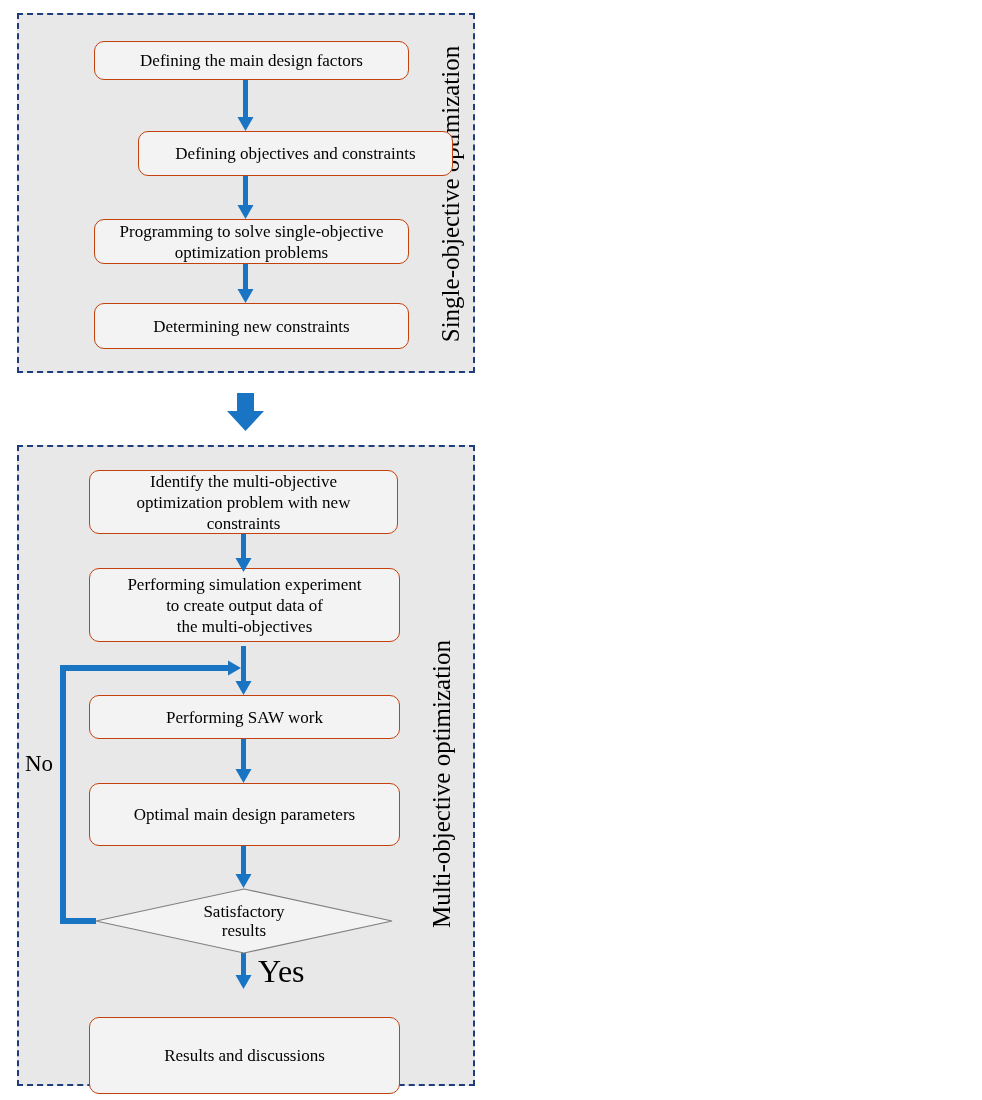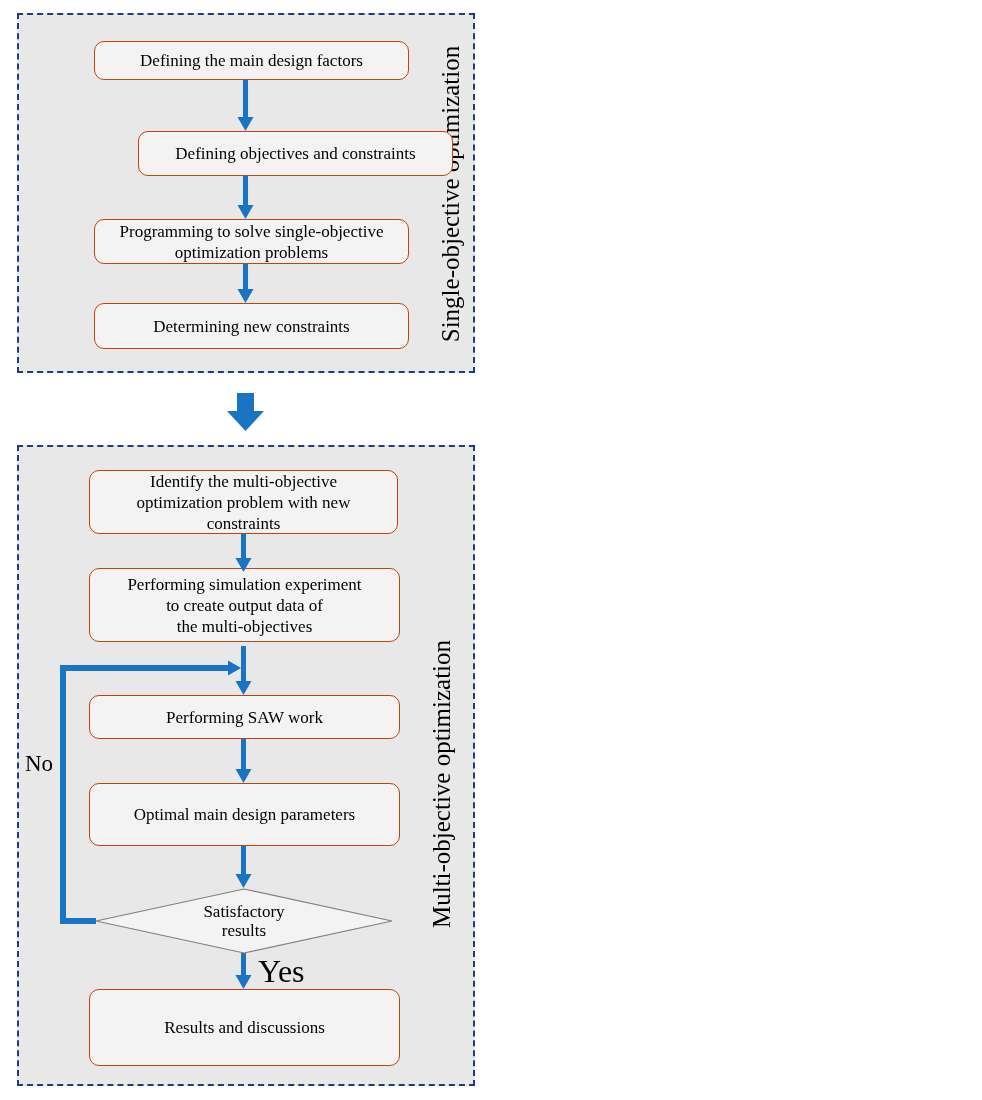--- a/index.html
+++ b/index.html
@@ -36,21 +36,21 @@
     white-space: pre-line;
   }
   .b1 { left: 94px; top: 41px;  width: 315px; height: 39px; }
   .b2 { left: 94px; top: 131px; width: 315px; height: 45px; margin-left: 44px; }
   .b3 { left: 94px; top: 219px; width: 315px; height: 45px; }
   .b4 { left: 94px; top: 303px; width: 315px; height: 46px; }
   .b5 { left: 89px; top: 470px; width: 309px; height: 64px; }
   .b6 { left: 89px; top: 568px; width: 311px; height: 74px; }
   .b7 { left: 89px; top: 695px; width: 311px; height: 44px; }
   .b8 { left: 89px; top: 783px; width: 311px; height: 63px; }
-  .b9 { left: 89px; top: 989px; width: 311px; height: 77px; }
+  .b9 { left: 89px; top: 1017px; width: 311px; height: 77px; }
 
   .side-label {
     position: absolute;
     height: 30px;
     line-height: 30px;
     text-align: center;
     font-size: 25px;
     white-space: nowrap;
     transform: rotate(-90deg);
     transform-origin: center center;

